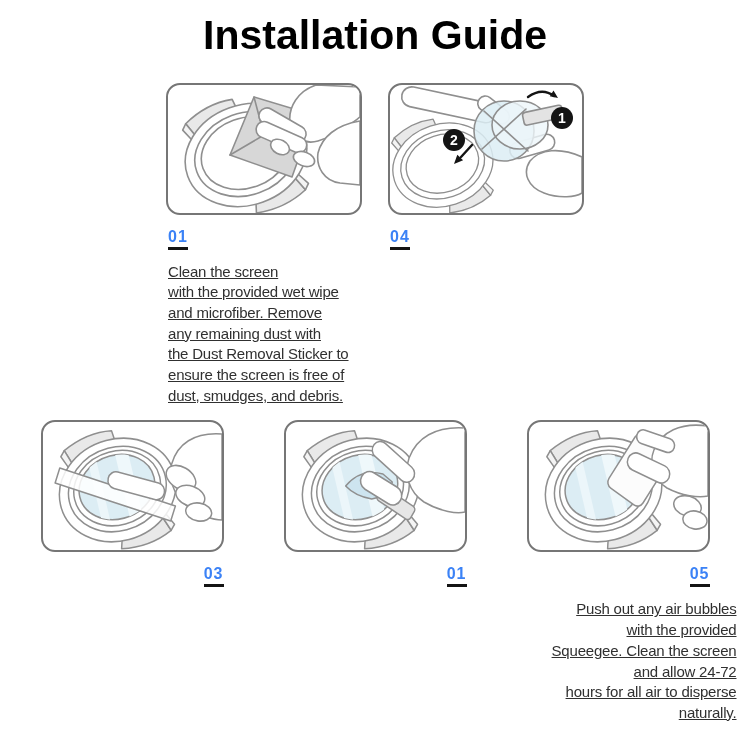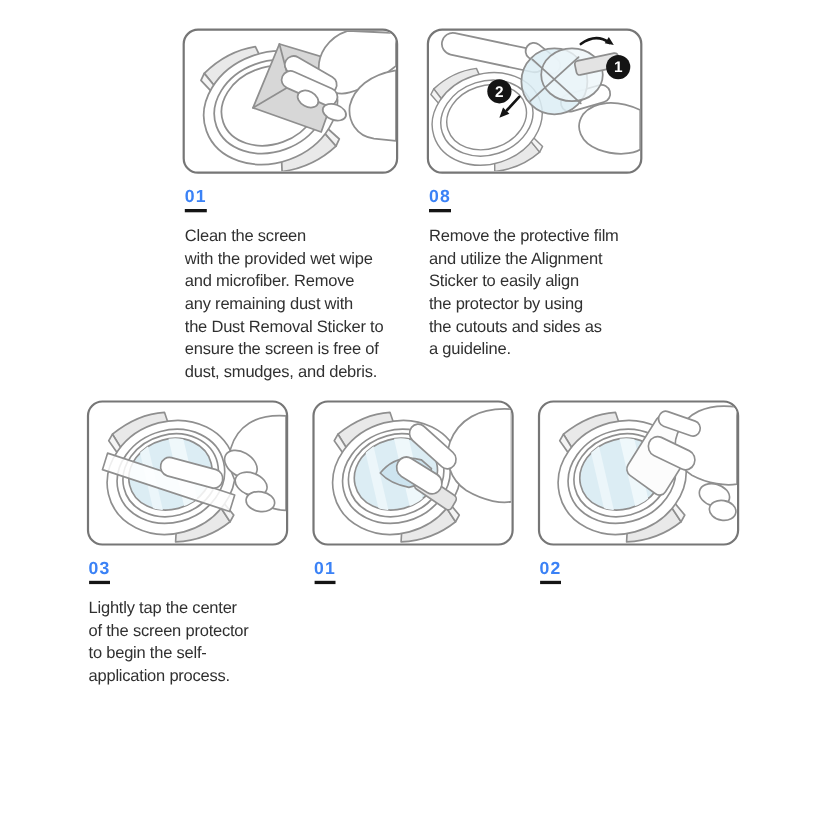--- a/index.html
+++ b/index.html
@@ -16,21 +16,21 @@
     overflow:hidden;
   }
   .page{width:750px;height:750px;position:relative;}
   h1.title{
     margin:14px 0 0 0;text-align:center;
     font-size:41px;line-height:1.04;font-weight:700;color:#000;
     letter-spacing:0px;
   }
   .row{display:flex;justify-content:center;align-items:flex-start;}
   .row-1{gap:26px;margin-top:26px;}
-  .row-2{gap:22px;margin-top:14px;}
+  .row-2{gap:60px;margin-top:14px;text-align:right;}
   .row-1 .step{width:196px;}
   .row-2 .step{width:183px;}
   .panel{
     border:2px solid var(--panel-border);
     border-radius:14px;
     height:128px;background:#fff;overflow:hidden;
   }
   .panel svg{display:block;width:100%;height:100%;}
   .step-no{
     display:inline-block;
@@ -40,27 +40,29 @@
     padding-bottom:2px;
     border-bottom:3px solid var(--accent-black);
   }
   .step-no-wrap{line-height:1;}
   .step-desc{
     margin:2px 0 0 2px;
     width:208px;
     font-size:15px;line-height:1.38;color:var(--text-color);
     letter-spacing:-0.2px;
     white-space:pre-line;
+    text-decoration:underline;
   }
 </style>
 </head>
 <body>
 
 <div class="page">
 
+  <h1 class="title">Installation Guide</h1>
 
   <div class="row row-1">
 
     <section class="step">
       <div class="panel">
         <svg viewBox="0 0 192 128" preserveAspectRatio="none">
           <g stroke="#8f8f8f" stroke-width="1.6" stroke-linejoin="round" stroke-linecap="round">
             <g transform="translate(-6 4) rotate(-20 84 66)">
               <path d="M38 16 Q64 4 90 9 L92 28 Q64 22 44 33 Z" fill="#e9e9e9"></path>
               <path d="M38 16 L33 21 L39 35 L44 33 Z" fill="#f4f4f4"></path>
@@ -131,27 +133,21 @@
               <circle cx="172" cy="33" r="11" fill="#141414" stroke="none"></circle>
               <text x="172" y="33" dy="4.8" text-anchor="middle" font-size="14" font-weight="bold" fill="#fff" stroke="none">1</text>
             </g>
             <g>
               <circle cx="64" cy="55" r="11" fill="#141414" stroke="none"></circle>
               <text x="64" y="55" dy="4.8" text-anchor="middle" font-size="14" font-weight="bold" fill="#fff" stroke="none">2</text>
             </g>
           </g>
         </svg>
       </div>
-      <div class="step-no-wrap"><span class="step-no">08</span></div>
-      <p class="step-desc">Remove the protective film
-and utilize the Alignment
-Sticker to easily align
-the protector by using
-the cutouts and sides as
-a guideline.</p>
+      <div class="step-no-wrap"><span class="step-no">04</span></div>
     </section>
   </div>
 
   <div class="row row-2">
 
     <section class="step">
       <div class="panel">
         <svg viewBox="0 0 192 128" preserveAspectRatio="none">
           <g stroke="#8f8f8f" stroke-width="1.6" stroke-linejoin="round" stroke-linecap="round">
             <g transform="rotate(-14 80 68)">
@@ -178,24 +174,20 @@
               <path d="M192 12 C162 10 144 22 138 42 C134 56 140 72 152 82 C166 94 184 98 192 98 Z"></path>
               <ellipse cx="148" cy="56" rx="17" ry="11" transform="rotate(28 148 56)"></ellipse>
               <ellipse cx="158" cy="74" rx="16" ry="10" transform="rotate(18 158 74)"></ellipse>
               <ellipse cx="167" cy="90" rx="14" ry="9" transform="rotate(8 167 90)"></ellipse>
               <rect x="72" y="48" width="62" height="17" rx="8.5" transform="rotate(14 72 48)"></rect>
             </g>
           </g>
         </svg>
       </div>
       <div class="step-no-wrap"><span class="step-no">03</span></div>
-      <p class="step-desc">Lightly tap the center
-of the screen protector
-to begin the self-
-application process.</p>
     </section>
 
     <section class="step">
       <div class="panel">
         <svg viewBox="0 0 192 128" preserveAspectRatio="none">
           <g stroke="#8f8f8f" stroke-width="1.6" stroke-linejoin="round" stroke-linecap="round">
             <g transform="rotate(-14 80 68)">
               <defs>
                   <clipPath id="c4">
                     <ellipse cx="80" cy="65" rx="41" ry="32"></ellipse>
@@ -258,17 +250,23 @@
             <g fill="#fff">
               <path d="M192 4 C162 0 142 10 134 28 C128 42 134 58 148 66 C164 74 182 76 192 74 Z"></path>
               <rect x="118" y="6" width="42" height="14" rx="7" transform="rotate(18 118 6)"></rect>
               <rect x="110" y="28" width="48" height="18" rx="9" transform="rotate(24 110 28)"></rect>
               <ellipse cx="170" cy="84" rx="15" ry="10" transform="rotate(14 170 84)"></ellipse>
               <ellipse cx="178" cy="98" rx="13" ry="9" transform="rotate(8 178 98)"></ellipse>
             </g>
           </g>
         </svg>
       </div>
-      <div class="step-no-wrap"><span class="step-no">02</span></div>
+      <div class="step-no-wrap"><span class="step-no">05</span></div>
+      <p class="step-desc">Push out any air bubbles
+with the provided
+Squeegee. Clean the screen
+and allow 24-72
+hours for all air to disperse
+naturally.</p>
     </section>
   </div>
 
 </div>
 
 </body></html>

